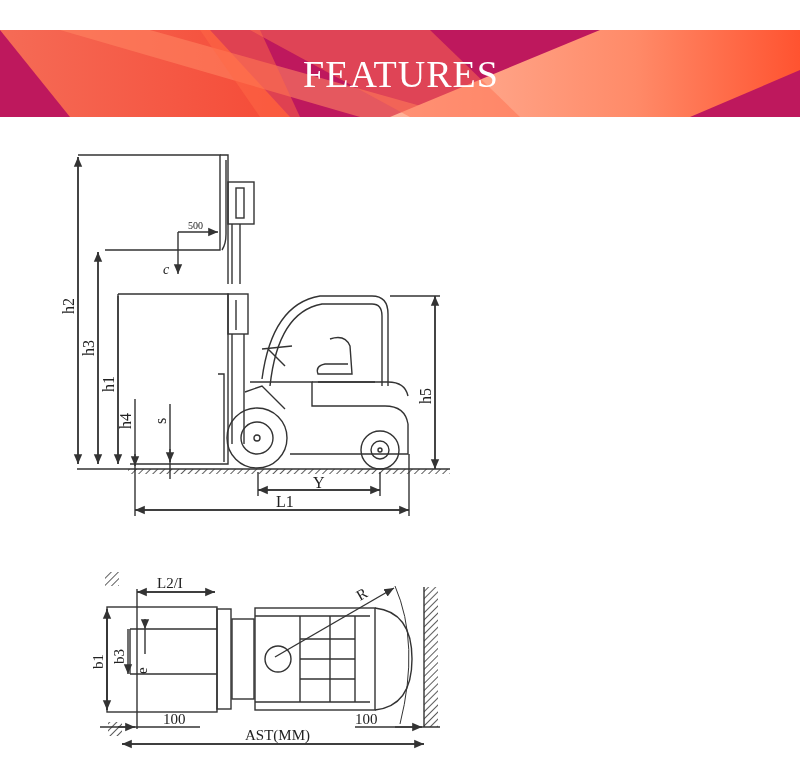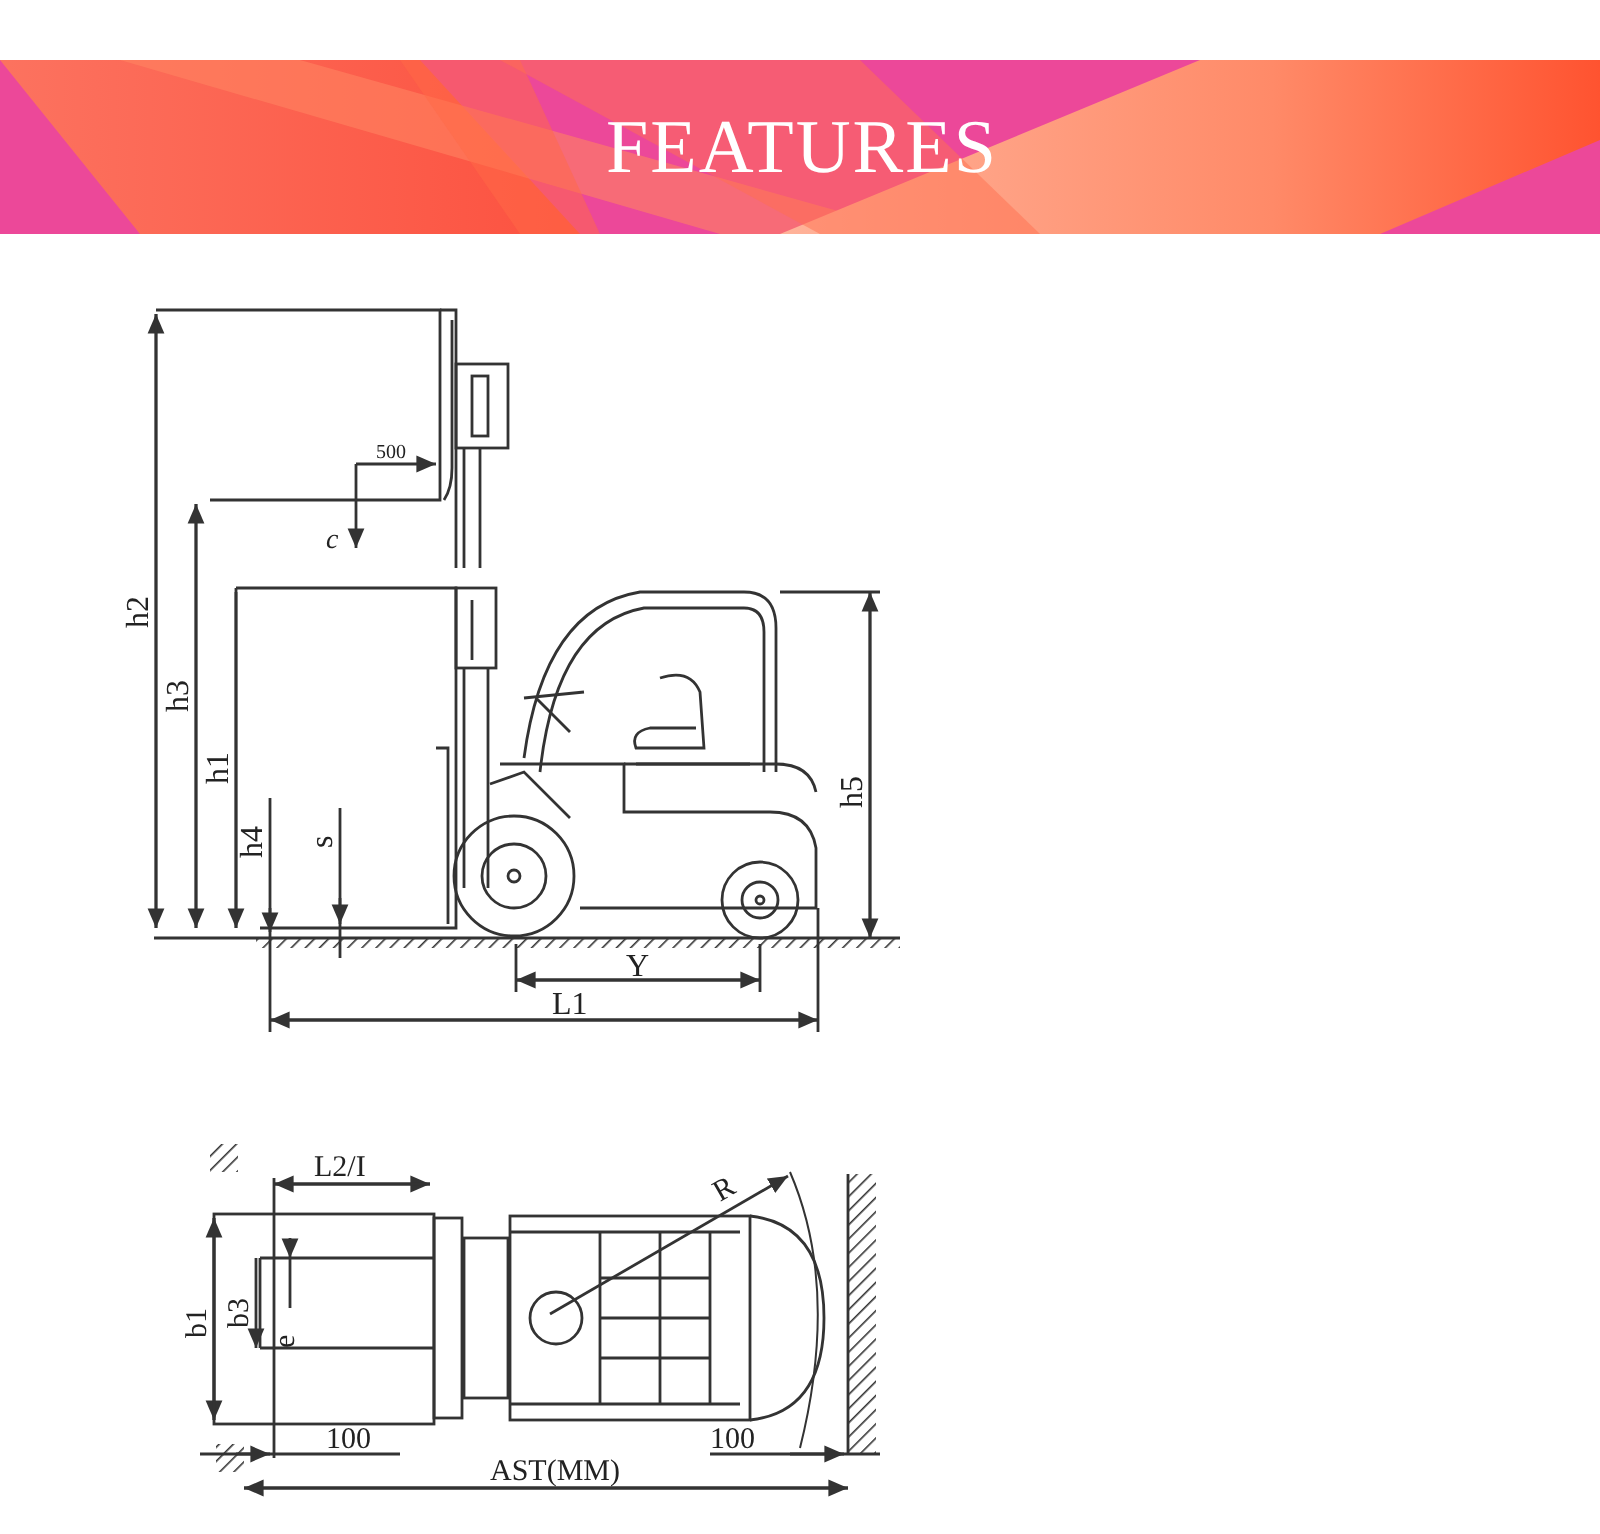--- a/index.html
+++ b/index.html
@@ -1,19 +1,19 @@
 <!DOCTYPE html>
 <html><head>
 <meta charset="utf-8">
 <style>
   html, body { margin: 0; padding: 0; background: #ffffff; }
   body { width: 800px; height: 767px; position: relative; overflow: hidden; font-family: "Liberation Serif", serif; }
   .banner {
     position: absolute; left: 0; top: 30px; width: 800px; height: 87px;
-    background: #ec4899; overflow: hidden;
+    background: #be185d; overflow: hidden;
   }
   .banner svg { position: absolute; left: 0; top: 0; }
   .banner-title {
     position: absolute; left: 0; right: 0; top: 0; height: 87px;
     display: flex; align-items: center; justify-content: center;
     color: #ffffff; font-family: "Liberation Serif", serif;
     font-size: 38px; letter-spacing: 1px; padding-left: 2px;
   }
   .diagram { position: absolute; left: 0; top: 124px; width: 800px; height: 650px; }
   .lbl { font-family: "Liberation Serif", serif; fill: #222; }

